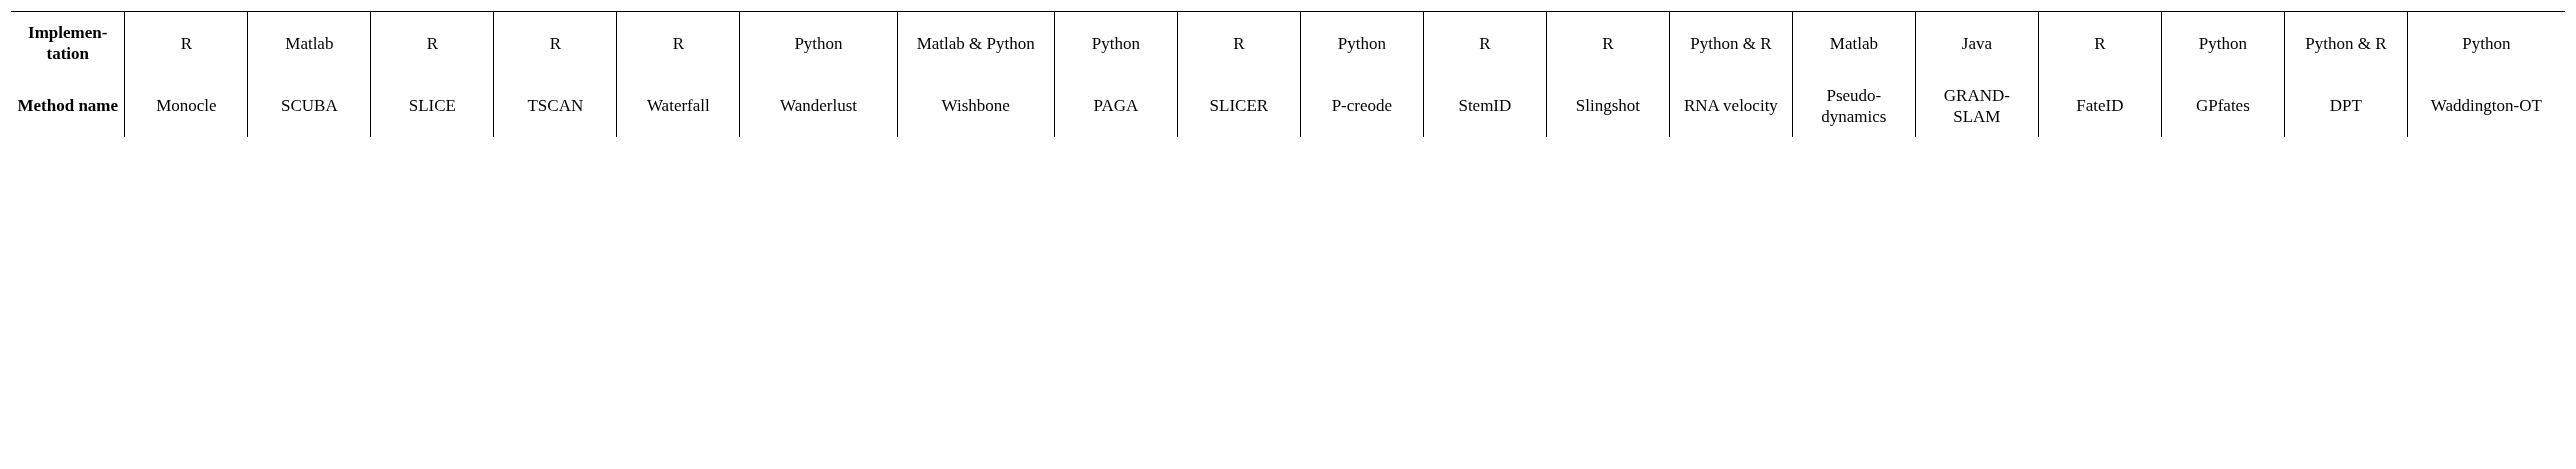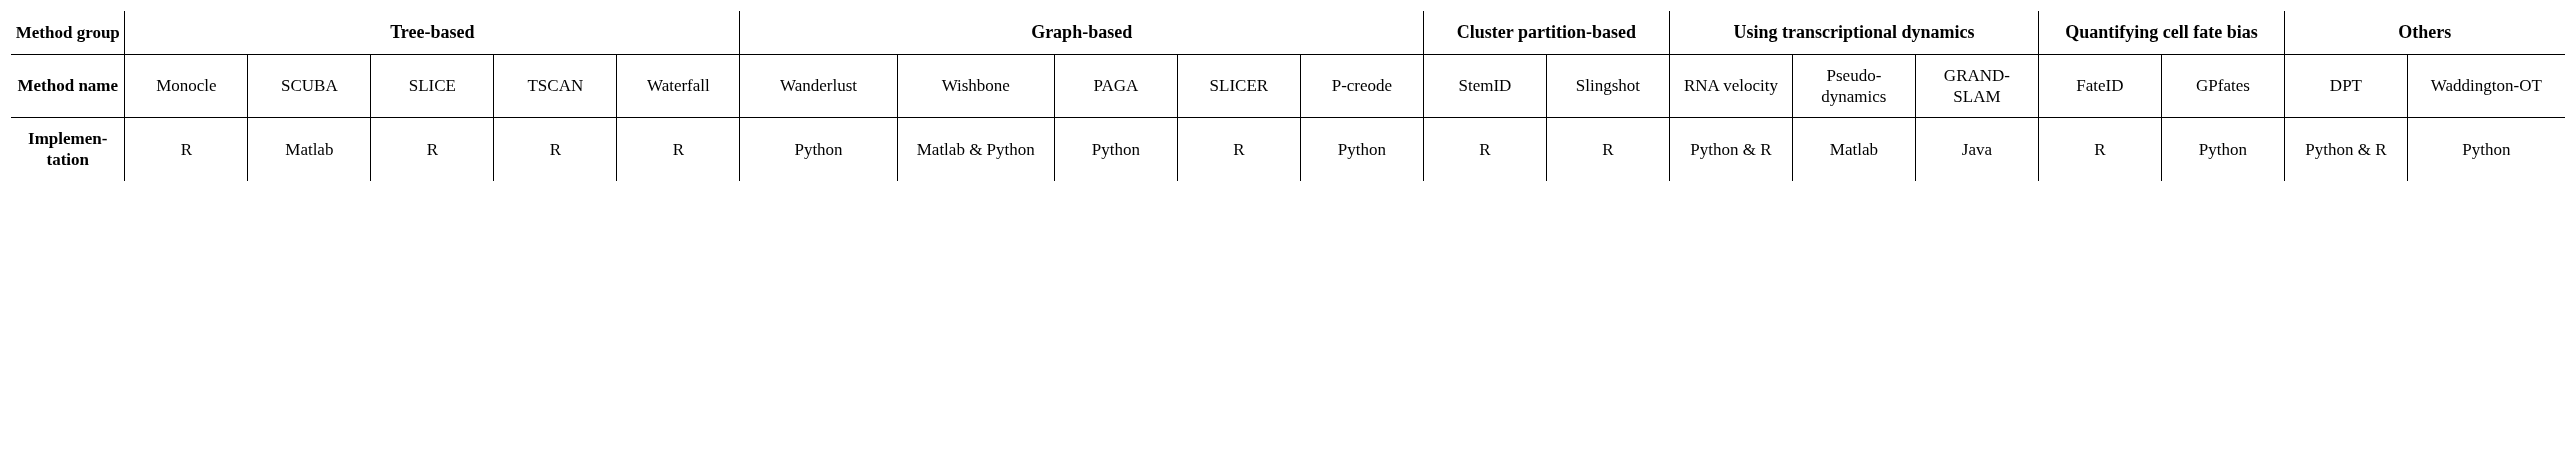--- a/index.html
+++ b/index.html
@@ -70,28 +70,42 @@
     <col class="col-method">
         <col class="col-method">
         <col class="col-method">
     <col class="col-method">
         <col class="col-method">
     <col class="col-method">
         <col class="col-wide">
   </colgroup>
 
   <tbody>
-        <tr>
-    <th class="row-header bb-thick">Method group</th>
-    <th class="group-header bl-thick bb-thick" colspan="5">Tree-based</th>
-    <th class="group-header bl-thick bb-thick" colspan="5">Graph-based</th>
-    <th class="group-header bl-thick bb-thick" colspan="2">Cluster partition-based</th>
-    <th class="group-header bl-thick bb-thick" colspan="3">Using transcriptional dynamics</th>
-    <th class="group-header bl-thick bb-thick" colspan="2">Quantifying cell fate bias</th>
-    <th class="group-header bl-thick bb-thick" colspan="2">Others</th>
+
+  <tr>
+    <th class="row-header bt-thin">Implemen-tation</th>
+    <td class="bl-thick bt-thin">R</td>
+    <td class="bl-thin bt-thin">Matlab</td>
+    <td class="bl-thin bt-thin">R</td>
+    <td class="bl-thin bt-thin">R</td>
+    <td class="bl-thin bt-thin">R</td>
+    <td class="bl-thick bt-thin">Python</td>
+    <td class="bl-thin bt-thin">Matlab &amp; Python</td>
+    <td class="bl-thin bt-thin">Python</td>
+    <td class="bl-thin bt-thin">R</td>
+    <td class="bl-thin bt-thin">Python</td>
+    <td class="bl-thick bt-thin">R</td>
+    <td class="bl-thin bt-thin">R</td>
+    <td class="bl-thick bt-thin">Python &amp; R</td>
+    <td class="bl-thin bt-thin">Matlab</td>
+    <td class="bl-thin bt-thin">Java</td>
+    <td class="bl-thick bt-thin">R</td>
+    <td class="bl-thin bt-thin">Python</td>
+    <td class="bl-thick bt-thin">Python &amp; R</td>
+    <td class="bl-thin bt-thin">Python</td>
   </tr>
 
   <tr>
     <th class="row-header">Method name</th>
     <td class="bl-thick">Monocle</td>
     <td class="bl-thin">SCUBA</td>
     <td class="bl-thin">SLICE</td>
     <td class="bl-thin">TSCAN</td>
     <td class="bl-thin">Waterfall</td>
     <td class="bl-thick">Wanderlust</td>
@@ -103,39 +117,16 @@
     <td class="bl-thin">Slingshot</td>
     <td class="bl-thick">RNA velocity</td>
     <td class="bl-thin">Pseudo-dynamics</td>
     <td class="bl-thin">GRAND-SLAM</td>
     <td class="bl-thick">FateID</td>
     <td class="bl-thin">GPfates</td>
     <td class="bl-thick">DPT</td>
     <td class="bl-thin">Waddington-OT</td>
   </tr>
 
-  <tr>
-    <th class="row-header bt-thin">Implemen-tation</th>
-    <td class="bl-thick bt-thin">R</td>
-    <td class="bl-thin bt-thin">Matlab</td>
-    <td class="bl-thin bt-thin">R</td>
-    <td class="bl-thin bt-thin">R</td>
-    <td class="bl-thin bt-thin">R</td>
-    <td class="bl-thick bt-thin">Python</td>
-    <td class="bl-thin bt-thin">Matlab &amp; Python</td>
-    <td class="bl-thin bt-thin">Python</td>
-    <td class="bl-thin bt-thin">R</td>
-    <td class="bl-thin bt-thin">Python</td>
-    <td class="bl-thick bt-thin">R</td>
-    <td class="bl-thin bt-thin">R</td>
-    <td class="bl-thick bt-thin">Python &amp; R</td>
-    <td class="bl-thin bt-thin">Matlab</td>
-    <td class="bl-thin bt-thin">Java</td>
-    <td class="bl-thick bt-thin">R</td>
-    <td class="bl-thin bt-thin">Python</td>
-    <td class="bl-thick bt-thin">Python &amp; R</td>
-    <td class="bl-thin bt-thin">Python</td>
-  </tr>
-
 </tbody>
     </table>
 </div>
 
 
 </body></html>

